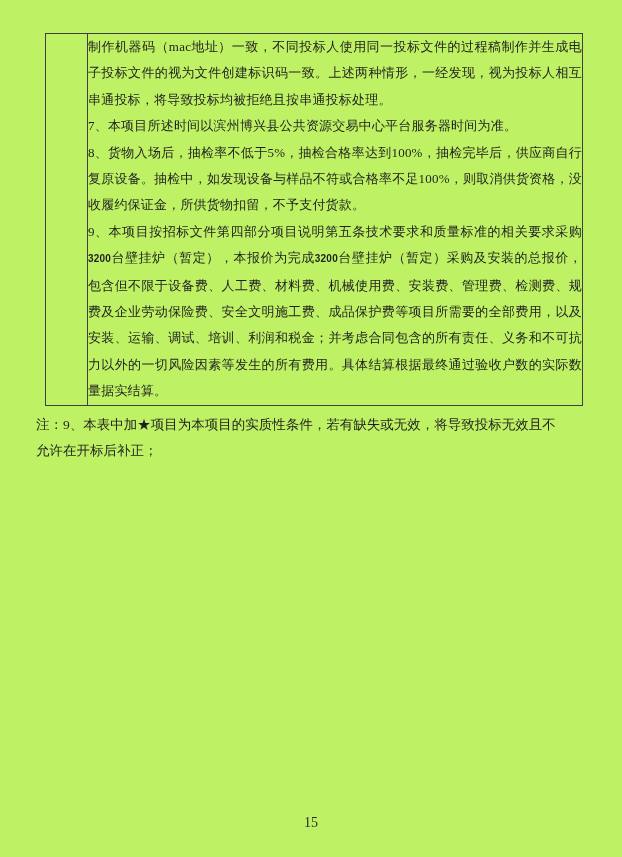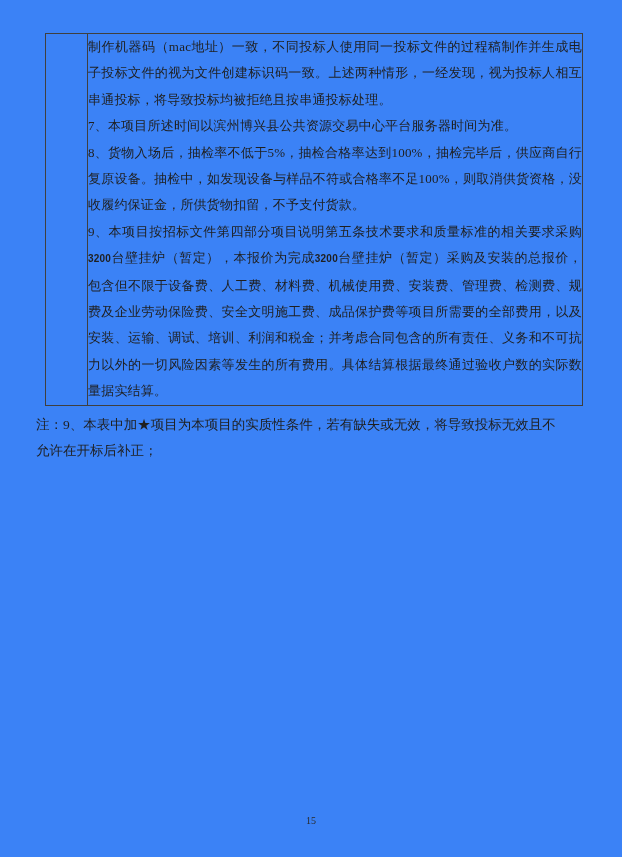--- a/index.html
+++ b/index.html
@@ -4,21 +4,21 @@
 <style>
   html, body {
     margin: 0;
     padding: 0;
     background: #ffffff;
   }
   .page {
     position: relative;
     width: 622px;
     height: 857px;
-    background: #3b82f6;
+    background: #bef264;
     font-family: "Liberation Serif", "DejaVu Serif", serif;
     color: #1f1f1f;
     overflow: hidden;
   }
   .doc-table {
     position: absolute;
     left: 45px;
     top: 33px;
     width: 538px;
     border-collapse: collapse;
@@ -64,21 +64,21 @@
   }
   .note-indent {
     margin-left: 57px;
   }
   .page-number {
     position: absolute;
     left: 0;
     top: 815px;
     width: 100%;
     text-align: center;
-    font-size: 10px;
+    font-size: 14px;
     color: #2a2a2a;
   }
 </style>
 </head>
 <body>
 
 <div class="page">
 
   <table class="doc-table">
     <tbody>

